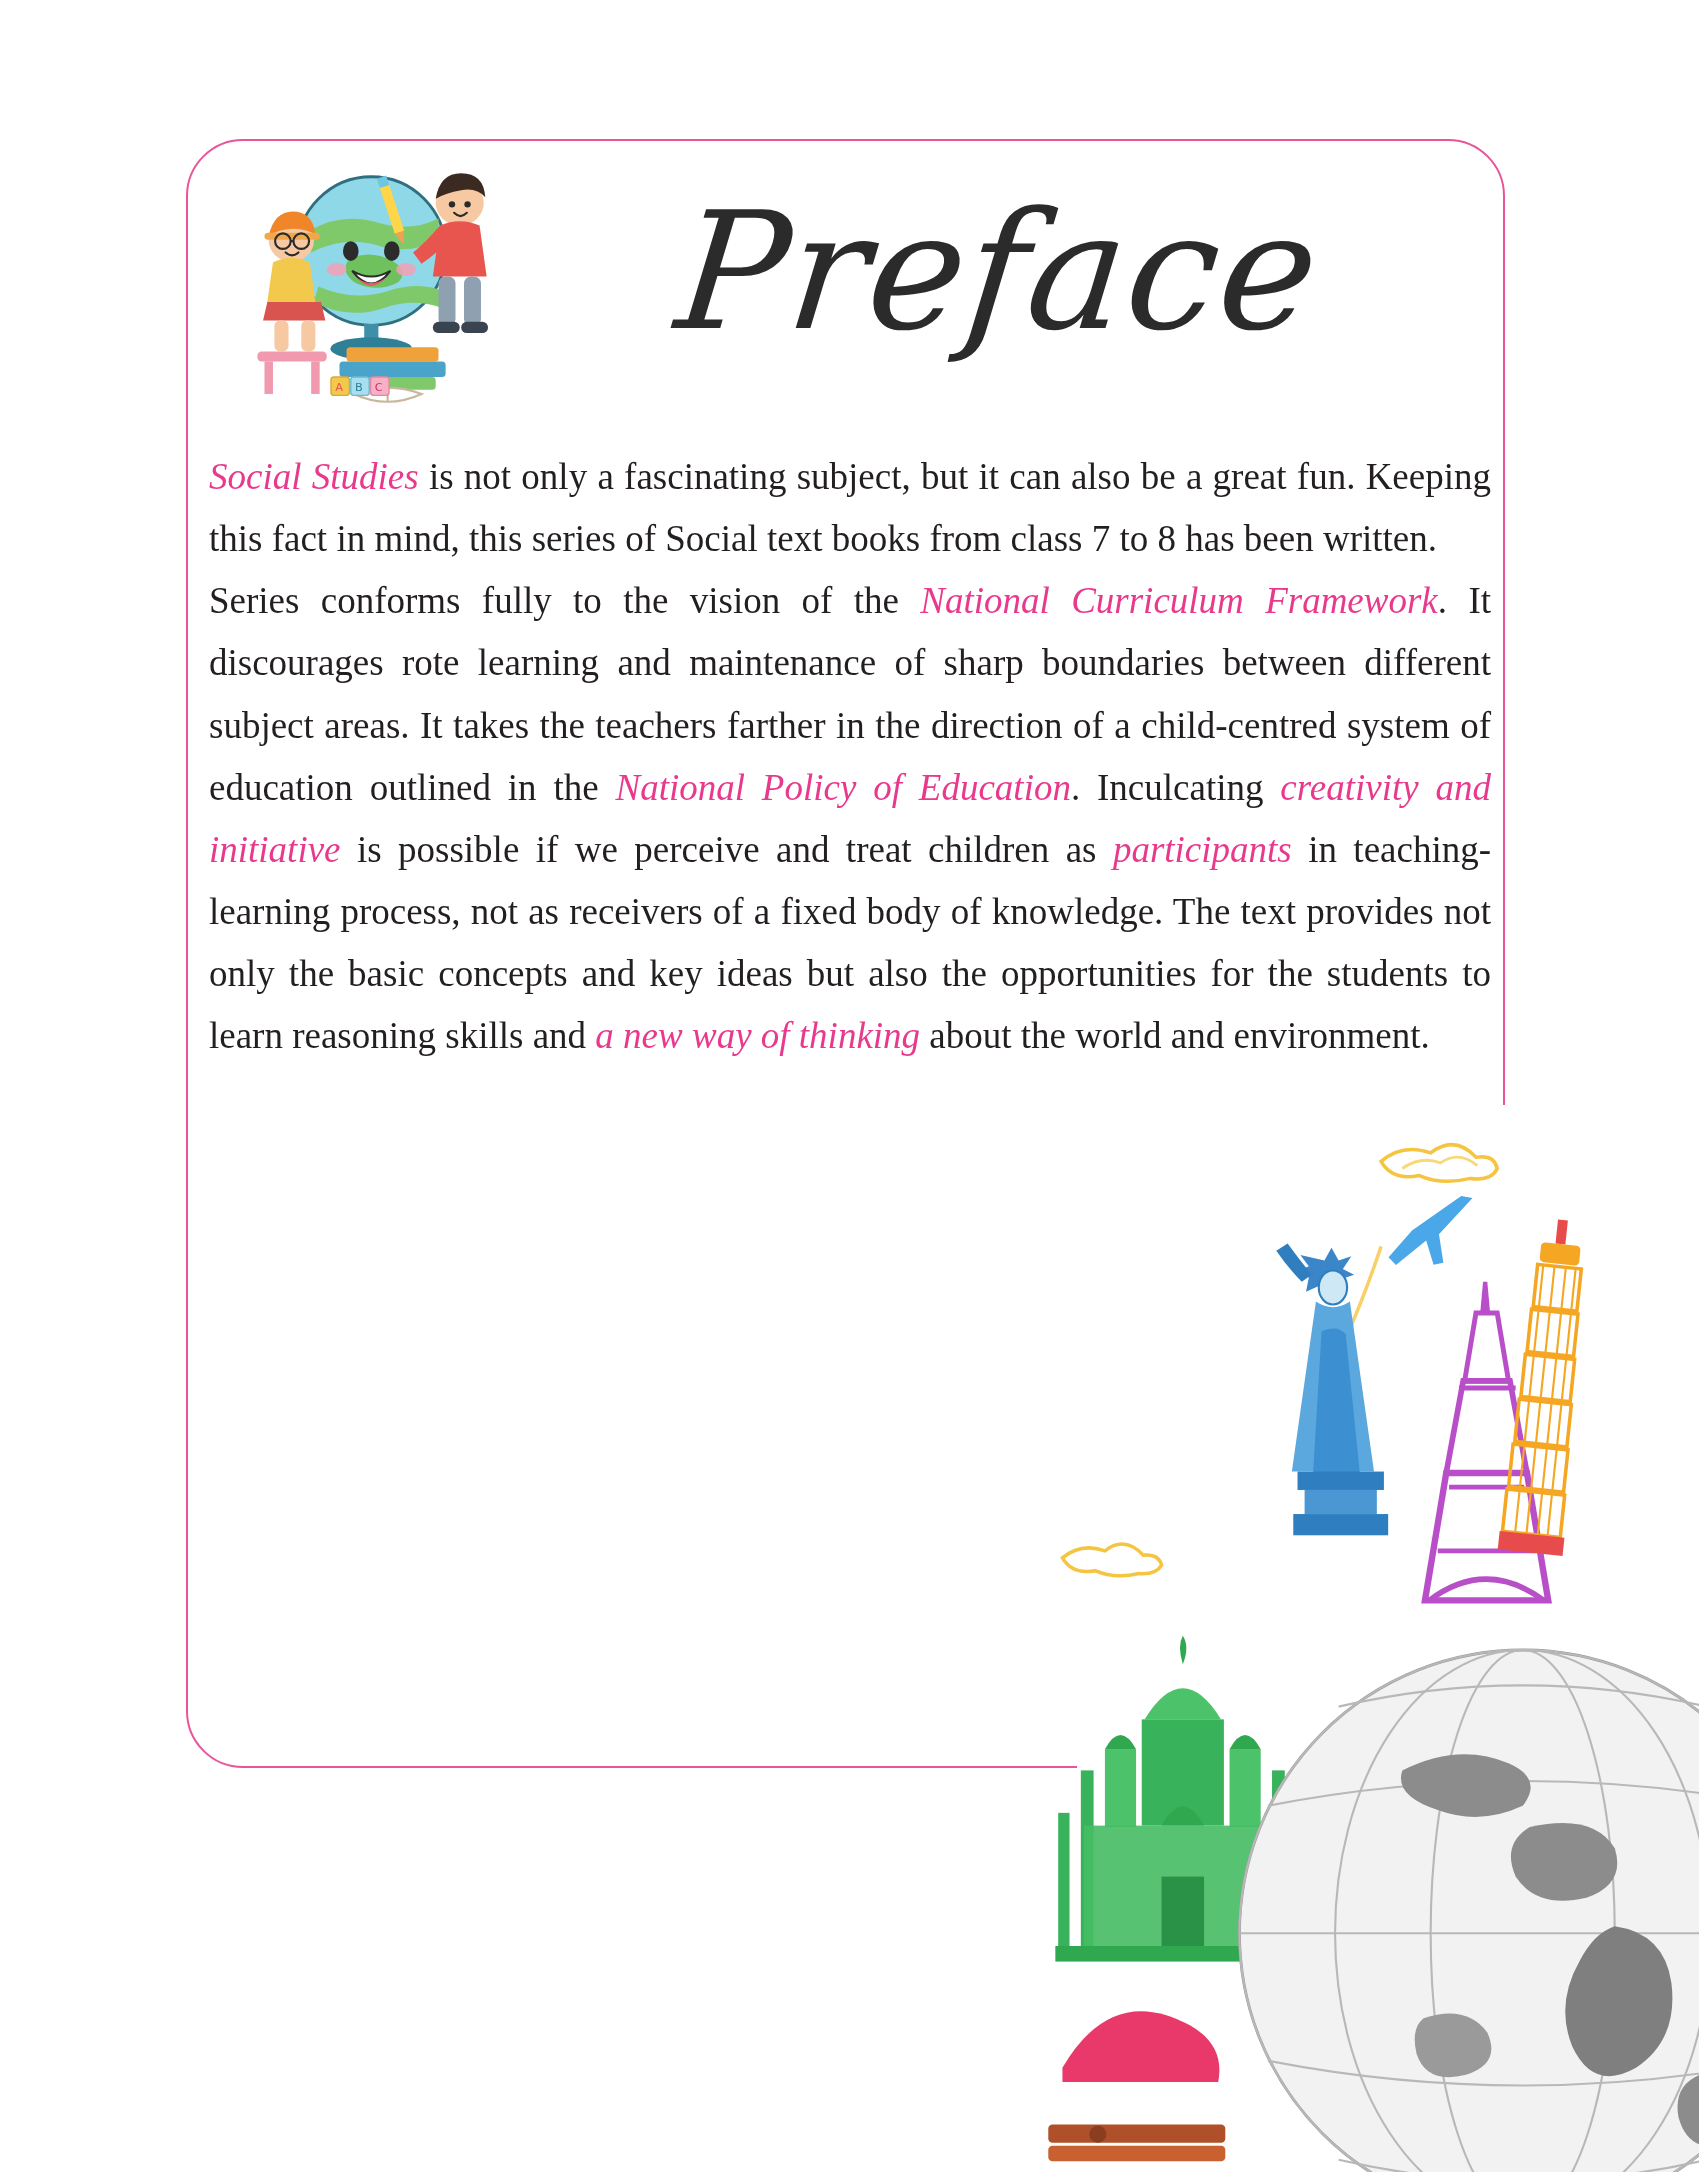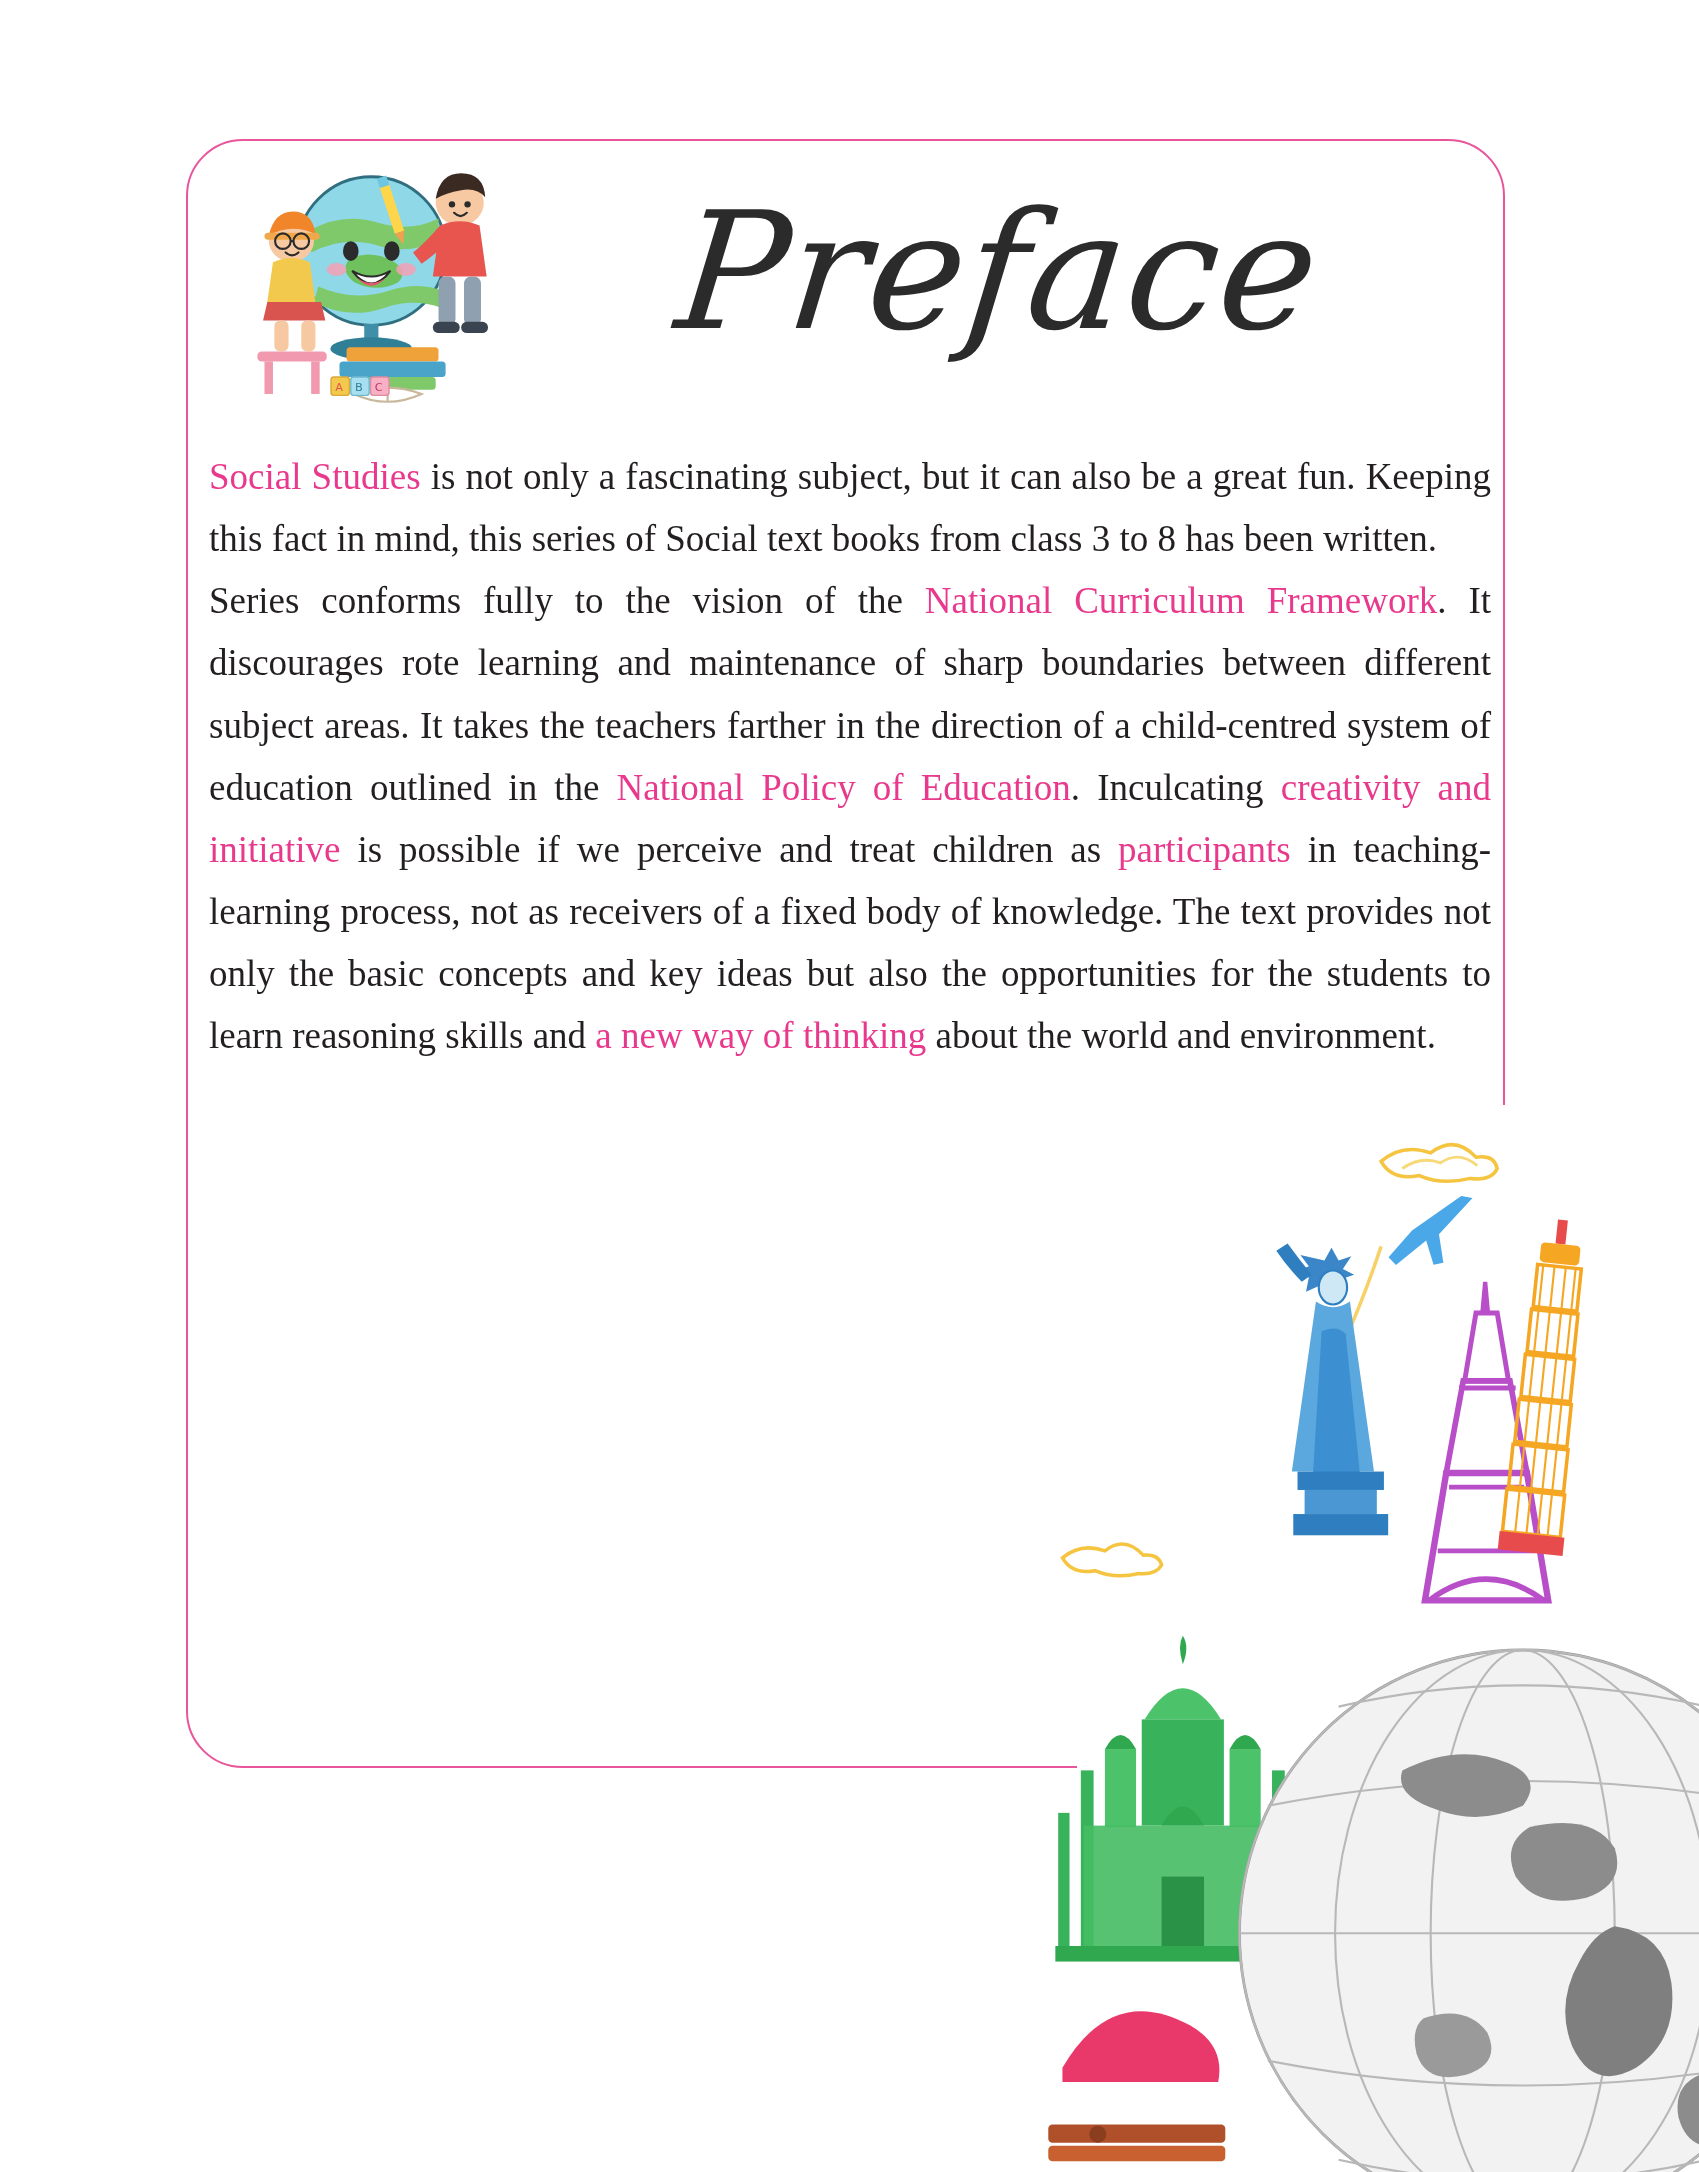--- a/index.html
+++ b/index.html
@@ -89,20 +89,21 @@
   .para {
     margin: 0 0 0 0;
     text-align: justify;
     text-justify: inter-word;
   }
   .para.p1 { width: 1282px; }
   .para.p2 { width: 1282px; }
   .para.p3 { width: 843px; }
   .hl {
     color: #e8398c;
+    font-style: italic;
   }
   .shape-right {
     position: absolute;
     right: -4.2px;
     top: 397px;
     width: 510px;
     height: 992px;
     float: right;
     shape-outside: polygon(0 0, 100% 0, 100% 100%, 0 100%);
   }
@@ -196,21 +197,21 @@
       <rect x="196" y="318" width="26" height="26" rx="4" fill="#a8dff0" stroke="#6fb9d0" stroke-width="2"></rect>
       <text x="202" y="338" font-family="DejaVu Sans" font-size="16" fill="#2f7f97">B</text>
       <rect x="224" y="318" width="26" height="26" rx="4" fill="#f7b0c4" stroke="#e08ca0" stroke-width="2"></rect>
       <text x="230" y="338" font-family="DejaVu Sans" font-size="16" fill="#c2386a">C</text>
     </g>
   </svg>
 </div>
 
 <div class="body-text" style="color: rgb(35, 31, 32);">
   <div class="shape-right"></div>
-  <p class="para p1"><span class="hl" style="color: rgb(232, 57, 140);">Social Studies</span><span> is not only a fascinating subject, but it can also be a great fun. Keeping this fact in mind, this series of Social text books from class 3 to 8 has been written.</span></p>
+  <p class="para p1"><span class="hl" style="color: rgb(232, 57, 140);">Social Studies</span><span> is not only a fascinating subject, but it can also be a great fun. Keeping this fact in mind, this series of Social text books from class 7 to 8 has been written.</span></p>
   <p class="para p2"><span>Series conforms fully to the vision of the </span><span class="hl" style="color: rgb(232, 57, 140);">National Curriculum Framework</span><span>. It discourages rote learning and maintenance of sharp boundaries between different subject areas. It takes the teachers farther in the direction of a child-centred system of education outlined in the </span><span class="hl" style="color: rgb(232, 57, 140);">National Policy of Education</span><span>. Inculcating </span><span class="hl" style="color: rgb(232, 57, 140);">creativity and initiative</span><span> is possible if we perceive and treat children as </span><span class="hl" style="color: rgb(232, 57, 140);">participants</span><span> in teaching-learning process, not as receivers of a fixed body of knowledge. The text provides not only the basic concepts and key ideas but also the opportunities for the students to learn reasoning skills and </span><span class="hl" style="color: rgb(232, 57, 140);">a new way of thinking</span><span> about the world and environment.</span></p>
 </div>
 
 <div class="travel-art">
   <svg viewBox="0 0 920 1480" width="652" height="1048" xmlns="http://www.w3.org/2000/svg">
 
     <path d="M470 50 q30 -26 70 -12 q34 -26 64 6 q26 -4 30 16 q-8 18 -38 14 q-40 10 -72 -4 q-38 8 -54 -20 z" fill="none" stroke="#f5c542" stroke-width="5"></path>
     <path d="M500 60 q26 -18 54 -8 q26 -18 52 4" fill="none" stroke="#f7d978" stroke-width="4"></path>
     <path d="M20 610 q26 -22 60 -10 q28 -22 54 6 q22 -2 26 14 q-8 14 -32 12 q-34 8 -62 -4 q-32 6 -46 -18 z" fill="none" stroke="#f5c542" stroke-width="5"></path>
 

